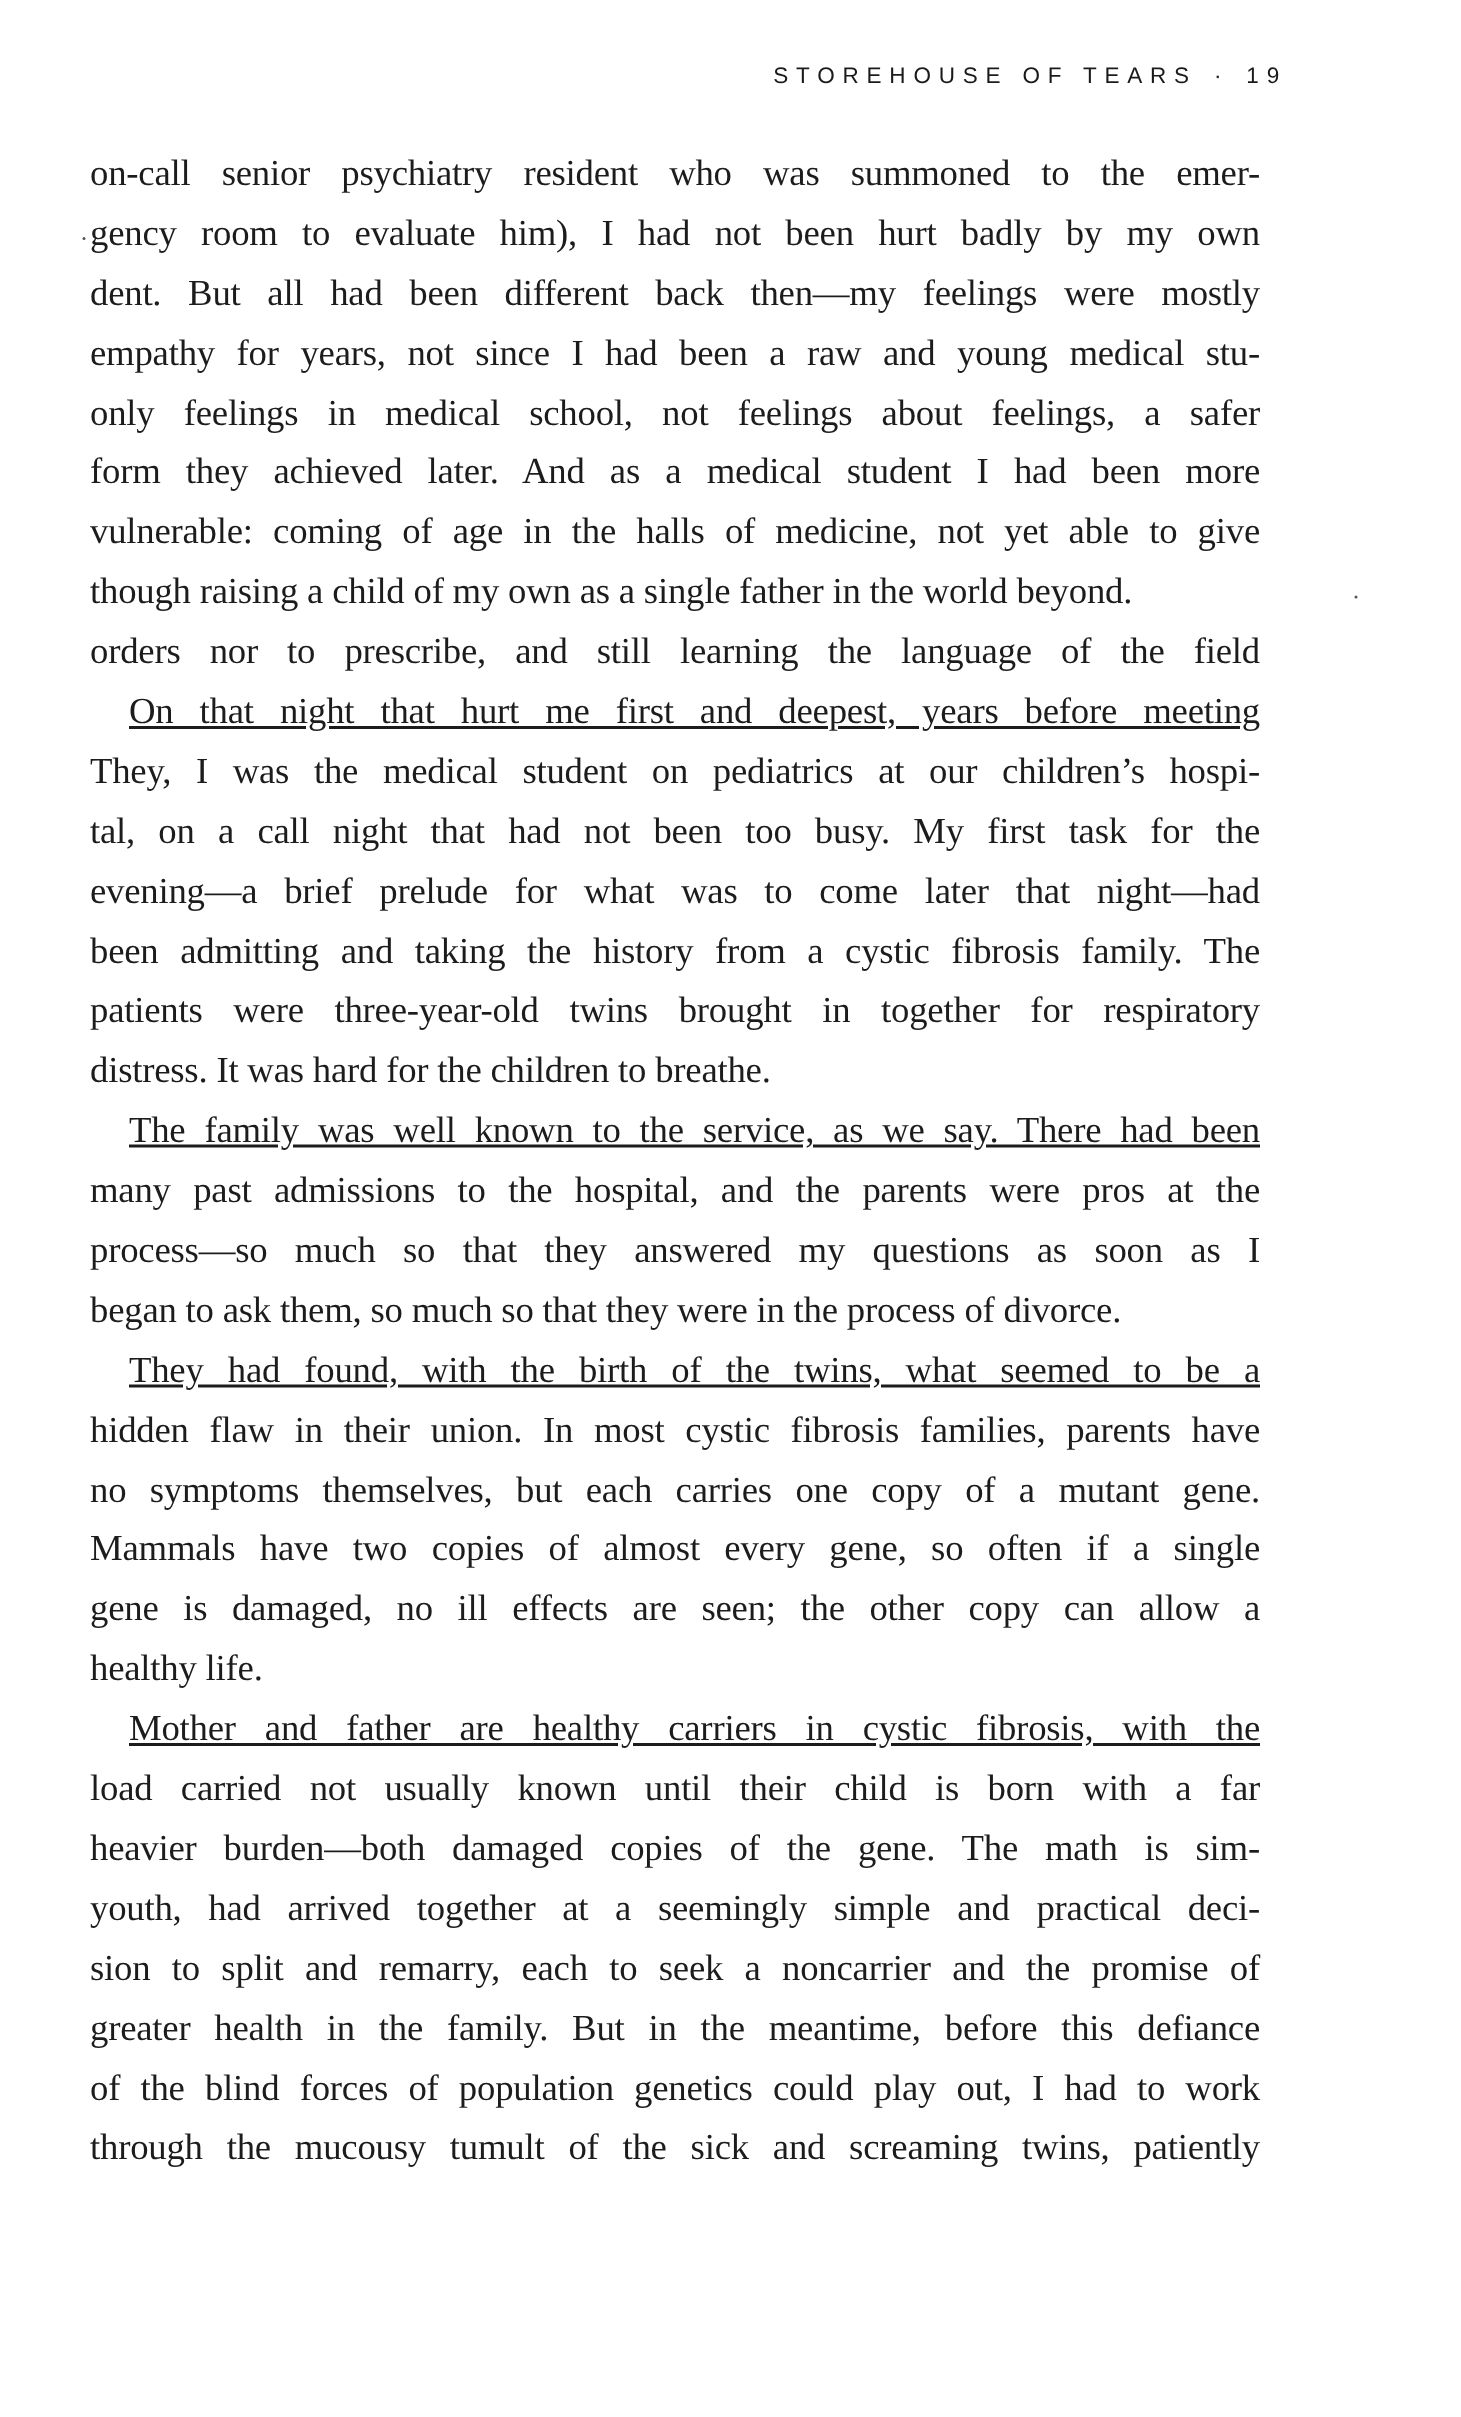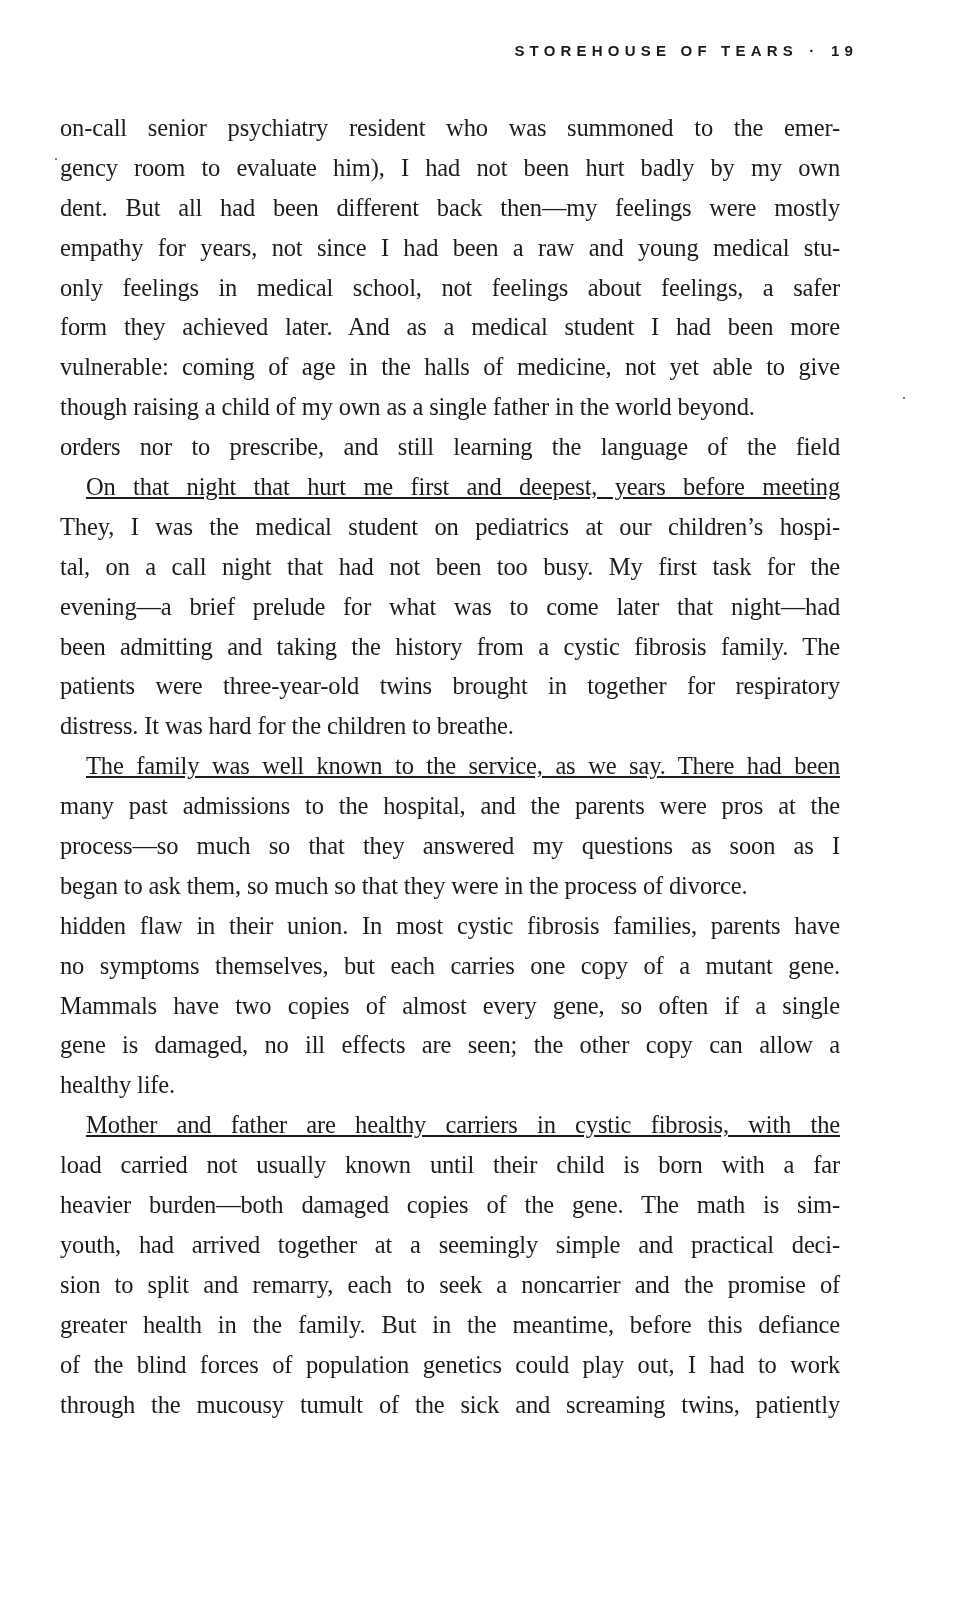--- a/index.html
+++ b/index.html
@@ -14,35 +14,34 @@
       overflow: hidden;
       color: #1c1c1c;
       font-family: "Liberation Serif", "DejaVu Serif", serif;
     }
     .running-head {
       position: absolute;
       top: 42px;
       right: 116px;
       font-family: "Liberation Sans", "DejaVu Sans", sans-serif;
       font-size: 15px;
-      font-weight: bold;
+      font-weight: normal;
       letter-spacing: 5.2px;
       color: #1a1a1a;
       white-space: nowrap;
     }
     .running-head .sep {
       display: inline-block;
       margin: 0 2px;
     }
     .text-block {
       position: absolute;
       left: 60px;
       top: 96px;
       width: 780px;
-      margin-top: 12px;
     }
     .line {
       display: block;
       height: 39.9px;
       line-height: 39.9px;
       font-size: 24.5px;
       white-space: nowrap;
       text-align: justify;
       text-align-last: justify;
       letter-spacing: -0.15px;
@@ -92,20 +91,21 @@
       <span class="line">patients were three-year-old twins brought in together for respiratory</span>
       <span class="line last">distress. It was hard for the children to breathe.</span>
     </div>
     <div>
       <span class="line indent">The family was well known to the service, as we say. There had been</span>
       <span class="line">many past admissions to the hospital, and the parents were pros at the</span>
       <span class="line">process—so much so that they answered my questions as soon as I</span>
       <span class="line last">began to ask them, so much so that they were in the process of divorce.</span>
     </div>
     <div>
+      <span class="line indent">They had found, with the birth of the twins, what seemed to be a</span>
       <span class="line">hidden flaw in their union. In most cystic fibrosis families, parents have</span>
       <span class="line">no symptoms themselves, but each carries one copy of a mutant gene.</span>
       <span class="line">Mammals have two copies of almost every gene, so often if a single</span>
       <span class="line">gene is damaged, no ill effects are seen; the other copy can allow a</span>
       <span class="line last">healthy life.</span>
     </div>
     <div>
       <span class="line indent">Mother and father are healthy carriers in cystic fibrosis, with the</span>
       <span class="line">load carried not usually known until their child is born with a far</span>
       <span class="line">heavier burden—both damaged copies of the gene. The math is sim-</span>

